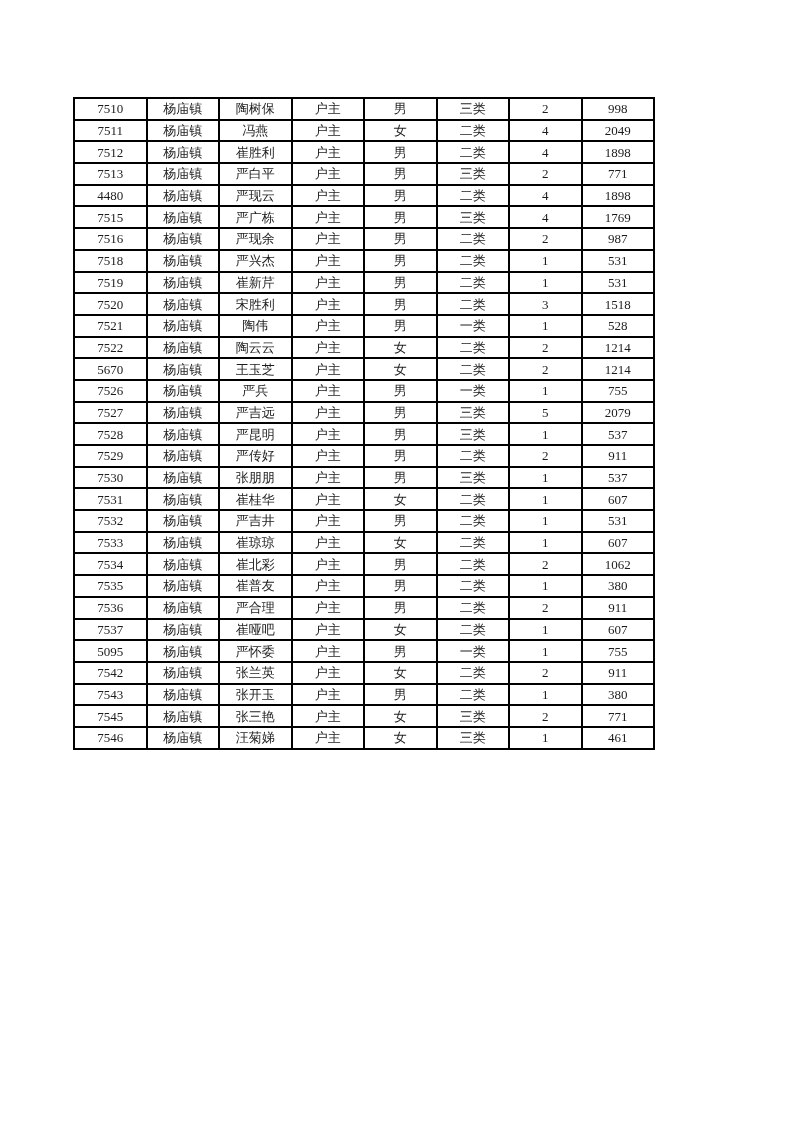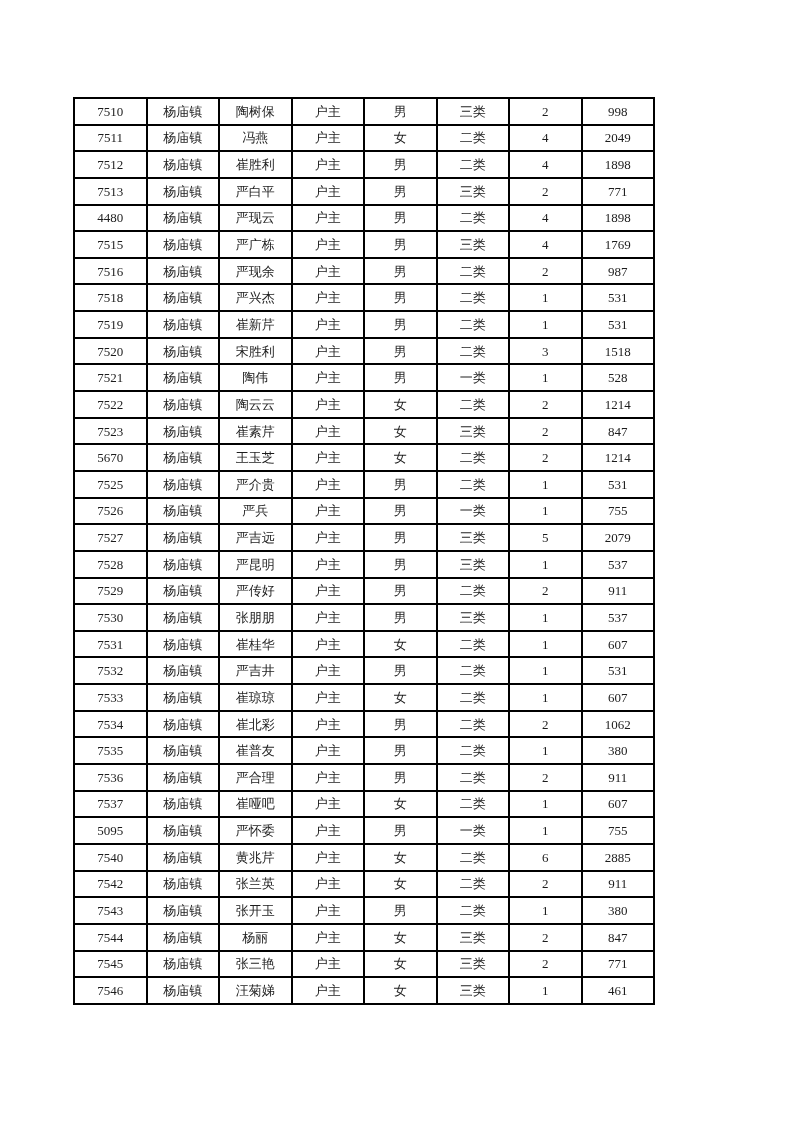--- a/index.html
+++ b/index.html
@@ -18,21 +18,21 @@
     position: absolute;
     left: 0; top: 0;
     width: 793px; height: 1122px;
     background: #ffffff;
   }
   table.data-grid {
     position: absolute;
     left: 73px;
     top: 97px;
     width: 580px;
-    height: 908px;
+    height: 653px;
     border-collapse: collapse;
     table-layout: fixed;
   }
   table.data-grid td {
     border: 2px solid #000000;
     text-align: center;
     vertical-align: middle;
     font-size: 13px;
     line-height: 1;
     padding: 0;
@@ -172,48 +172,28 @@
           <td>7522</td>
           <td>杨庙镇</td>
           <td>陶云云</td>
           <td>户主</td>
           <td>女</td>
           <td>二类</td>
           <td>2</td>
           <td>1214</td>
         </tr>
         <tr>
-          <td>7523</td>
-          <td>杨庙镇</td>
-          <td>崔素芹</td>
-          <td>户主</td>
-          <td>女</td>
-          <td>三类</td>
-          <td>2</td>
-          <td>847</td>
-        </tr>
-        <tr>
           <td>5670</td>
           <td>杨庙镇</td>
           <td>王玉芝</td>
           <td>户主</td>
           <td>女</td>
           <td>二类</td>
           <td>2</td>
           <td>1214</td>
-        </tr>
-        <tr>
-          <td>7525</td>
-          <td>杨庙镇</td>
-          <td>严介贵</td>
-          <td>户主</td>
-          <td>男</td>
-          <td>二类</td>
-          <td>1</td>
-          <td>531</td>
         </tr>
         <tr>
           <td>7526</td>
           <td>杨庙镇</td>
           <td>严兵</td>
           <td>户主</td>
           <td>男</td>
           <td>一类</td>
           <td>1</td>
           <td>755</td>
@@ -332,58 +312,38 @@
           <td>5095</td>
           <td>杨庙镇</td>
           <td>严怀委</td>
           <td>户主</td>
           <td>男</td>
           <td>一类</td>
           <td>1</td>
           <td>755</td>
         </tr>
         <tr>
-          <td>7540</td>
-          <td>杨庙镇</td>
-          <td>黄兆芹</td>
-          <td>户主</td>
-          <td>女</td>
-          <td>二类</td>
-          <td>6</td>
-          <td>2885</td>
-        </tr>
-        <tr>
           <td>7542</td>
           <td>杨庙镇</td>
           <td>张兰英</td>
           <td>户主</td>
           <td>女</td>
           <td>二类</td>
           <td>2</td>
           <td>911</td>
         </tr>
         <tr>
           <td>7543</td>
           <td>杨庙镇</td>
           <td>张开玉</td>
           <td>户主</td>
           <td>男</td>
           <td>二类</td>
           <td>1</td>
           <td>380</td>
-        </tr>
-        <tr>
-          <td>7544</td>
-          <td>杨庙镇</td>
-          <td>杨丽</td>
-          <td>户主</td>
-          <td>女</td>
-          <td>三类</td>
-          <td>2</td>
-          <td>847</td>
         </tr>
         <tr>
           <td>7545</td>
           <td>杨庙镇</td>
           <td>张三艳</td>
           <td>户主</td>
           <td>女</td>
           <td>三类</td>
           <td>2</td>
           <td>771</td>

